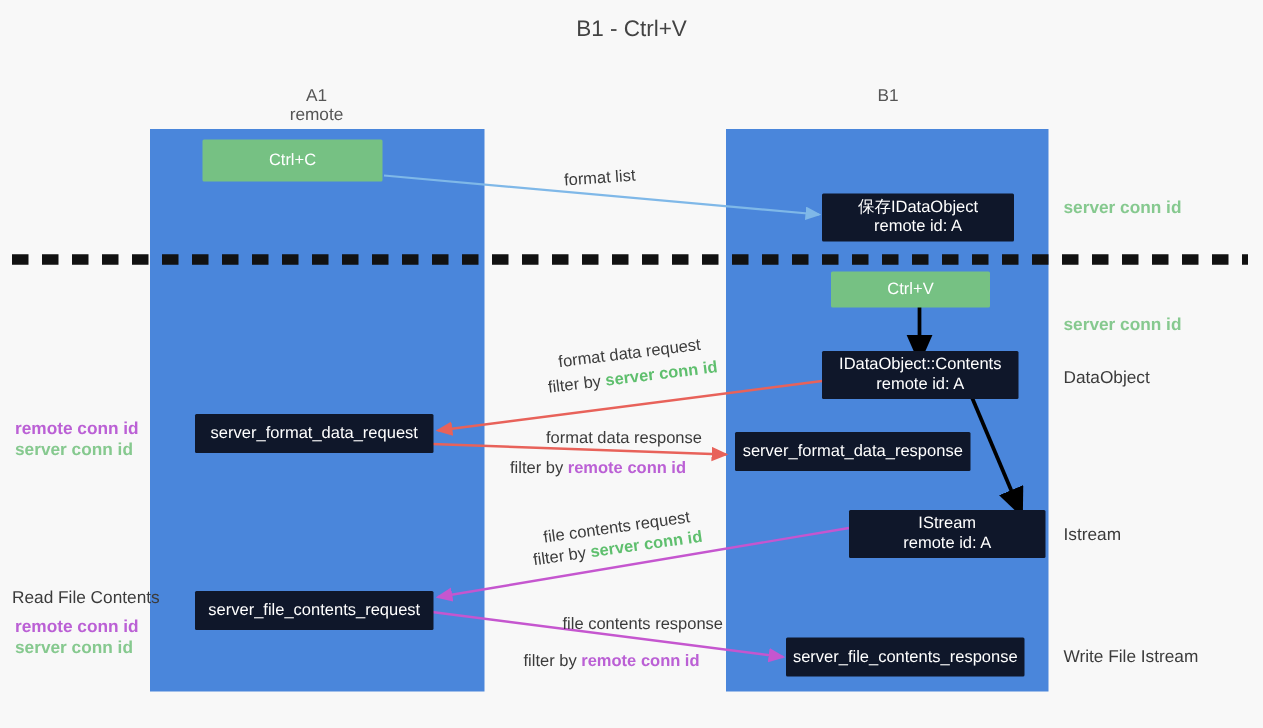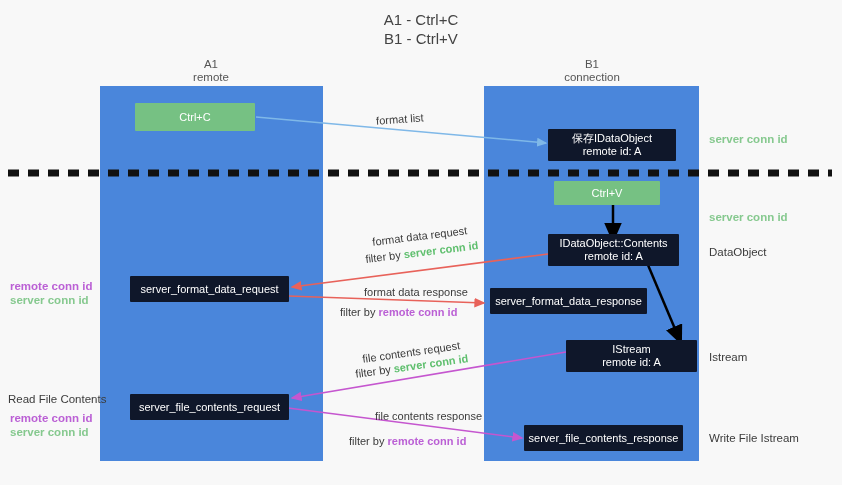--- a/index.html
+++ b/index.html
@@ -98,31 +98,29 @@
     width: 842px; height: 485px;
     pointer-events: none;
   }
 </style>
 </head>
 <body>
 
 <div id="stage">
 
   <div class="title">
-    <div>A1 - Ctrl+C</div>
     <div>B1 - Ctrl+V</div>
   </div>
 
   <div class="col-header" style="left:131px; top:58px;">
     <div>A1</div>
     <div>remote</div>
   </div>
   <div class="col-header" style="left:512px; top:58px;">
     <div>B1</div>
-    <div>connection</div>
   </div>
 
   <div class="lane" id="lane-a1"></div>
   <div class="lane" id="lane-b1"></div>
 
   <svg id="wires" viewBox="0 0 842 485">
     <defs>
       <marker id="arrow-blue" markerWidth="7" markerHeight="7" refX="6" refY="3" orient="auto">
         <path d="M0,0 L7,3 L0,6 z" fill="#7fb8e8"></path>
       </marker>
@@ -147,21 +145,21 @@
 
     <line x1="288" y1="296" x2="484" y2="303" stroke="#e8625a" stroke-width="1.6" marker-end="url(#arrow-red)"></line>
 
     <line x1="648" y1="265" x2="678" y2="336" stroke="#000000" stroke-width="2.5" marker-end="url(#arrow-black)"></line>
 
     <line x1="566" y1="352" x2="292" y2="398" stroke="#c556cf" stroke-width="1.6" marker-end="url(#arrow-magenta)"></line>
 
     <line x1="288" y1="408" x2="522" y2="438" stroke="#c556cf" stroke-width="1.6" marker-end="url(#arrow-magenta)"></line>
   </svg>
 
-  <div class="box box-green" style="left:135px; top:103px; width:120px; height:28px;">
+  <div class="box box-green" style="left:135px; top:93px; width:120px; height:28px;">
     <div>Ctrl+C</div>
   </div>
 
   <div class="box box-orange" style="left:130px; top:276px; width:159px; height:26px;">
     <div>server_format_data_request</div>
   </div>
 
   <div class="box box-orange" style="left:130px; top:394px; width:159px; height:26px;">
     <div>server_file_contents_request</div>
   </div>

